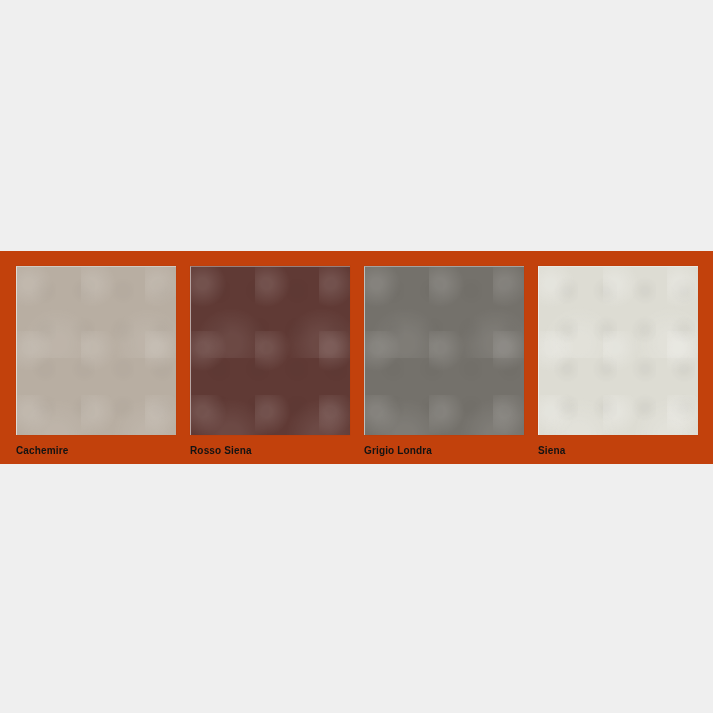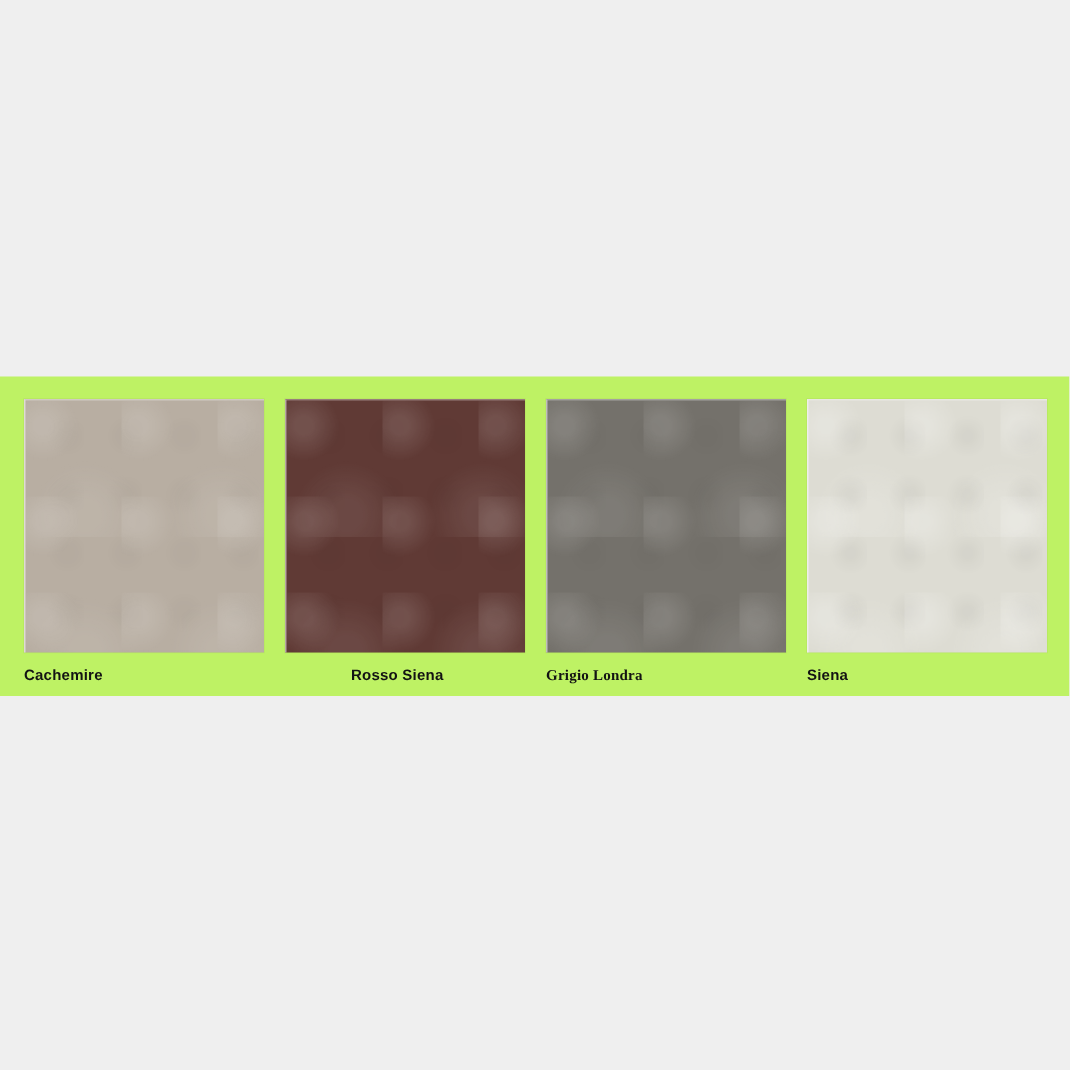--- a/index.html
+++ b/index.html
@@ -106,42 +106,42 @@
     width: 713px;
     height: 249px;
     background: #efefef;
   }
 </style>
 </head>
 <body style="background-color: rgb(239, 239, 239);">
 
 <div class="top-filler" style="background-color: rgb(239, 239, 239);"></div>
 
-<div class="swatch-panel" style="background-color: #bef264;">
+<div class="swatch-panel" style="background-color: #c2410c;">
   <div class="swatch-row">
 
     <div class="swatch-card">
       <div class="swatch-chip" style="background-color: rgb(184, 174, 162);">
         <div class="grain"></div>
       </div>
       <div class="swatch-label" style="color: rgb(19, 19, 19);">Cachemire</div>
     </div>
 
     <div class="swatch-card">
       <div class="swatch-chip" style="background-color: rgb(96, 58, 53);">
         <div class="grain"></div>
       </div>
-      <div class="swatch-label" style="color: rgb(19, 19, 19); margin-left: 44px;">Rosso Siena</div>
+      <div class="swatch-label" style="color: rgb(19, 19, 19);">Rosso Siena</div>
     </div>
 
     <div class="swatch-card">
       <div class="swatch-chip" style="background-color: rgb(116, 113, 107);">
         <div class="grain"></div>
       </div>
-      <div class="swatch-label" style="color: rgb(19, 19, 19); font-family: Liberation Serif, serif;">Grigio Londra</div>
+      <div class="swatch-label" style="color: rgb(19, 19, 19);">Grigio Londra</div>
     </div>
 
     <div class="swatch-card">
       <div class="swatch-chip textured" style="background-color: rgb(221, 220, 211);">
         <div class="grain"></div>
       </div>
       <div class="swatch-label" style="color: rgb(19, 19, 19);">Siena</div>
     </div>
 
   </div>

